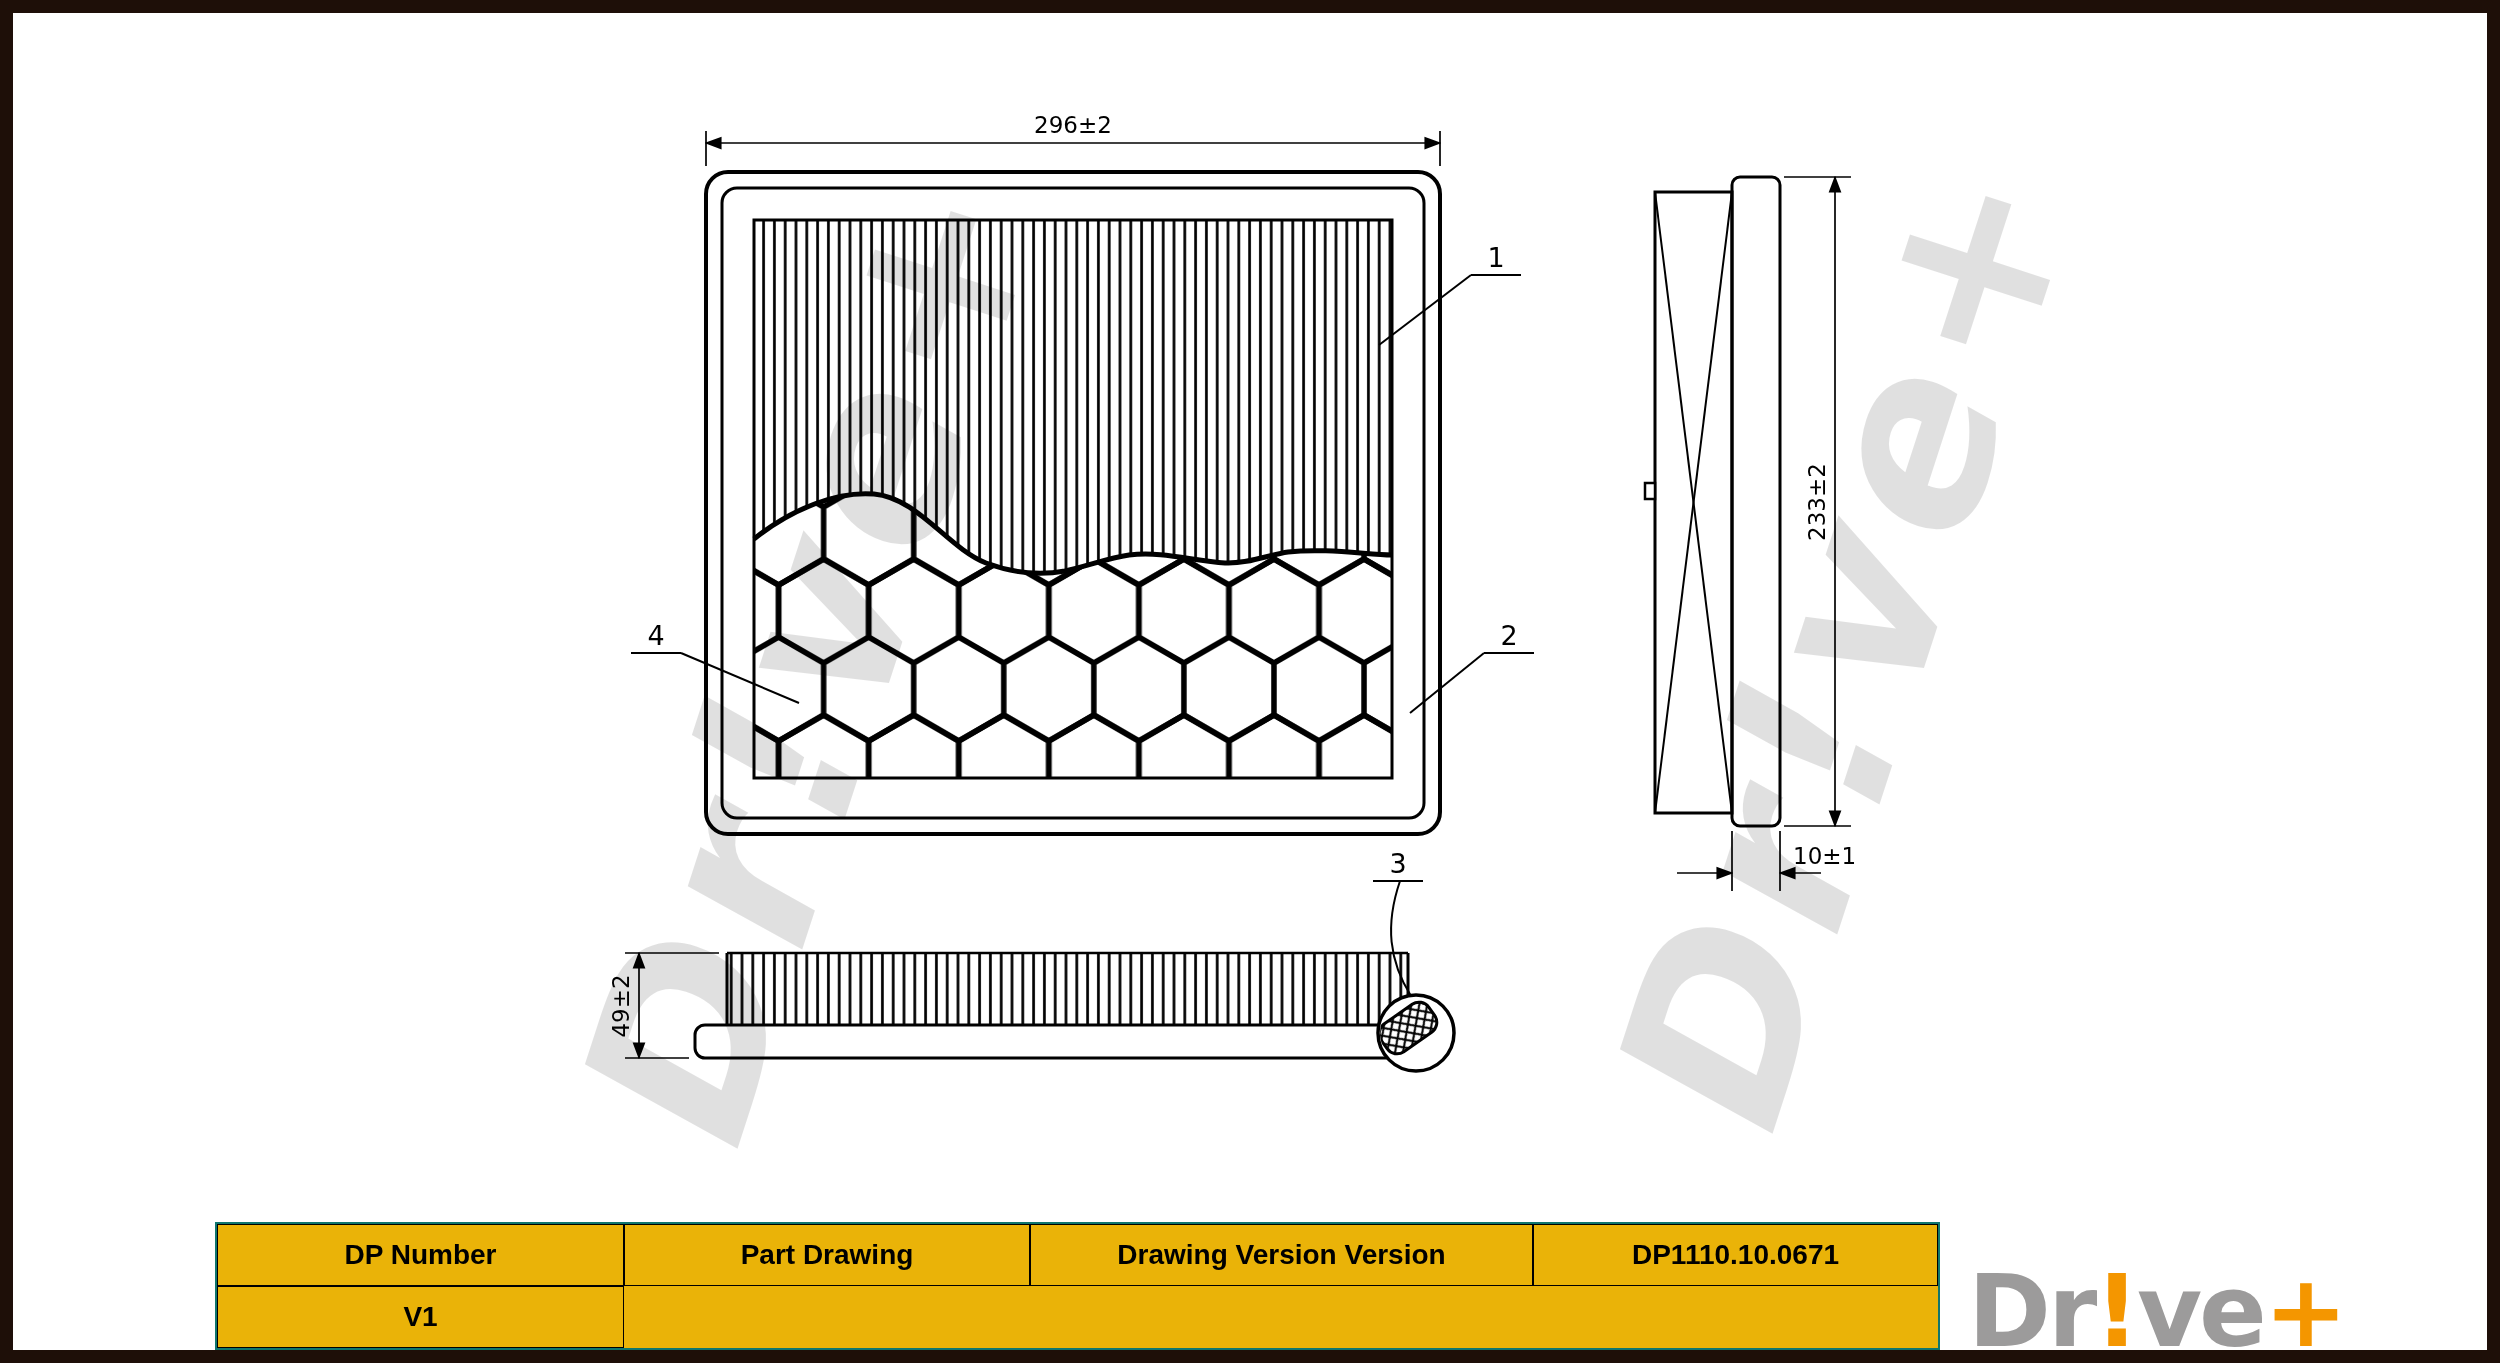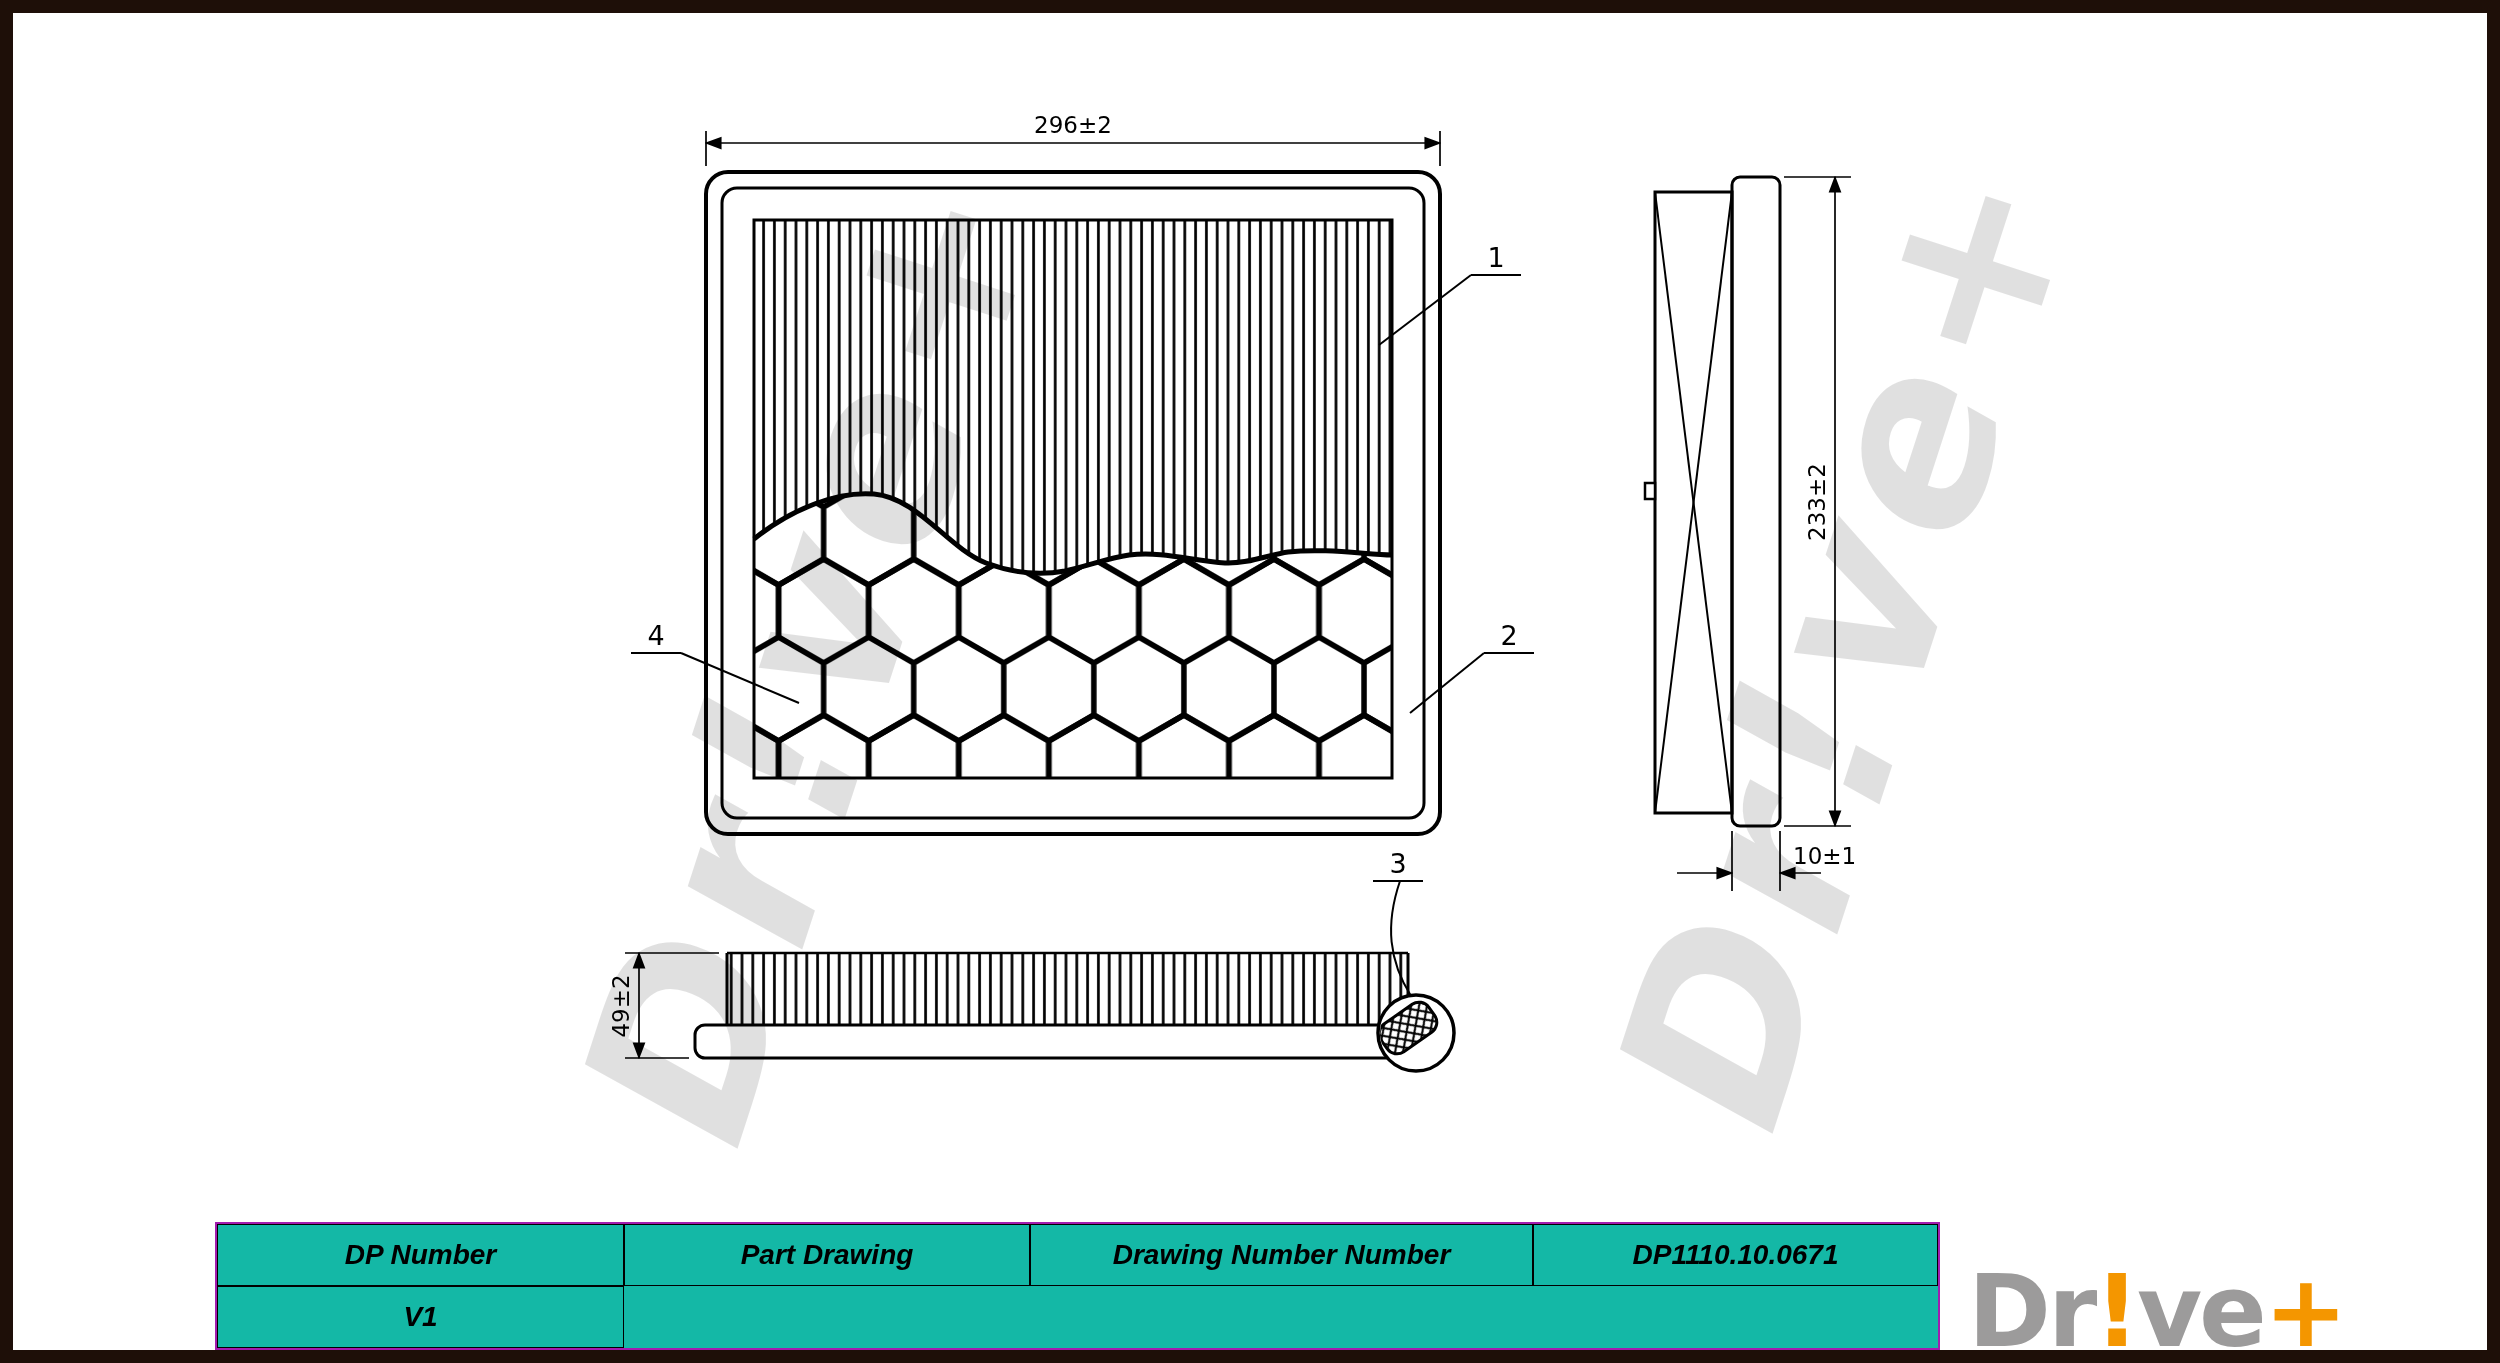--- a/index.html
+++ b/index.html
@@ -28,23 +28,22 @@
   svg text {
     font-family:"DejaVu Sans", sans-serif;
     font-size:23px; fill:#000;
   }
   svg text.callout { font-size:27px; }
   .title-block {
     position:absolute; left:202px; top:1209px;
     display:grid;
     grid-template-columns:407px 406px 503px 405px;
     grid-auto-rows:62px;
-    border:2px solid #a21caf;
-    background:#14b8a6;
-    font-style:italic;
+    border:2px solid #0f766e;
+    background:#eab308;
   }
   .tb-cell {
     border:1px solid #000;
     display:flex; align-items:center; justify-content:center;
     font-weight:bold; font-size:28px; color:#000;
     font-family:"Liberation Sans", sans-serif;
   }
   .logo {
     position:absolute; left:1955px; top:1240px;
     font-family:"DejaVu Sans", sans-serif;
@@ -156,21 +155,21 @@
     </g>
     <text class="callout" x="1483" y="254" text-anchor="middle">1</text>
     <text class="callout" x="1496" y="632" text-anchor="middle">2</text>
     <text class="callout" x="643" y="632" text-anchor="middle">4</text>
     <text class="callout" x="1385" y="860" text-anchor="middle">3</text>
   </svg>
 
   <div class="title-block">
     <div class="tb-cell">DP Number</div>
     <div class="tb-cell">Part Drawing</div>
-    <div class="tb-cell">Drawing Number Number</div>
+    <div class="tb-cell">Drawing Version Version</div>
     <div class="tb-cell">DP1110.10.0671</div>
     <div class="tb-cell">V1</div>
   </div>
 
   <div class="logo">
     <span class="gray">Dr</span><span class="orange">!</span><span class="gray">ve</span><span class="orange">+</span>
   </div>
 
 </div>
 

